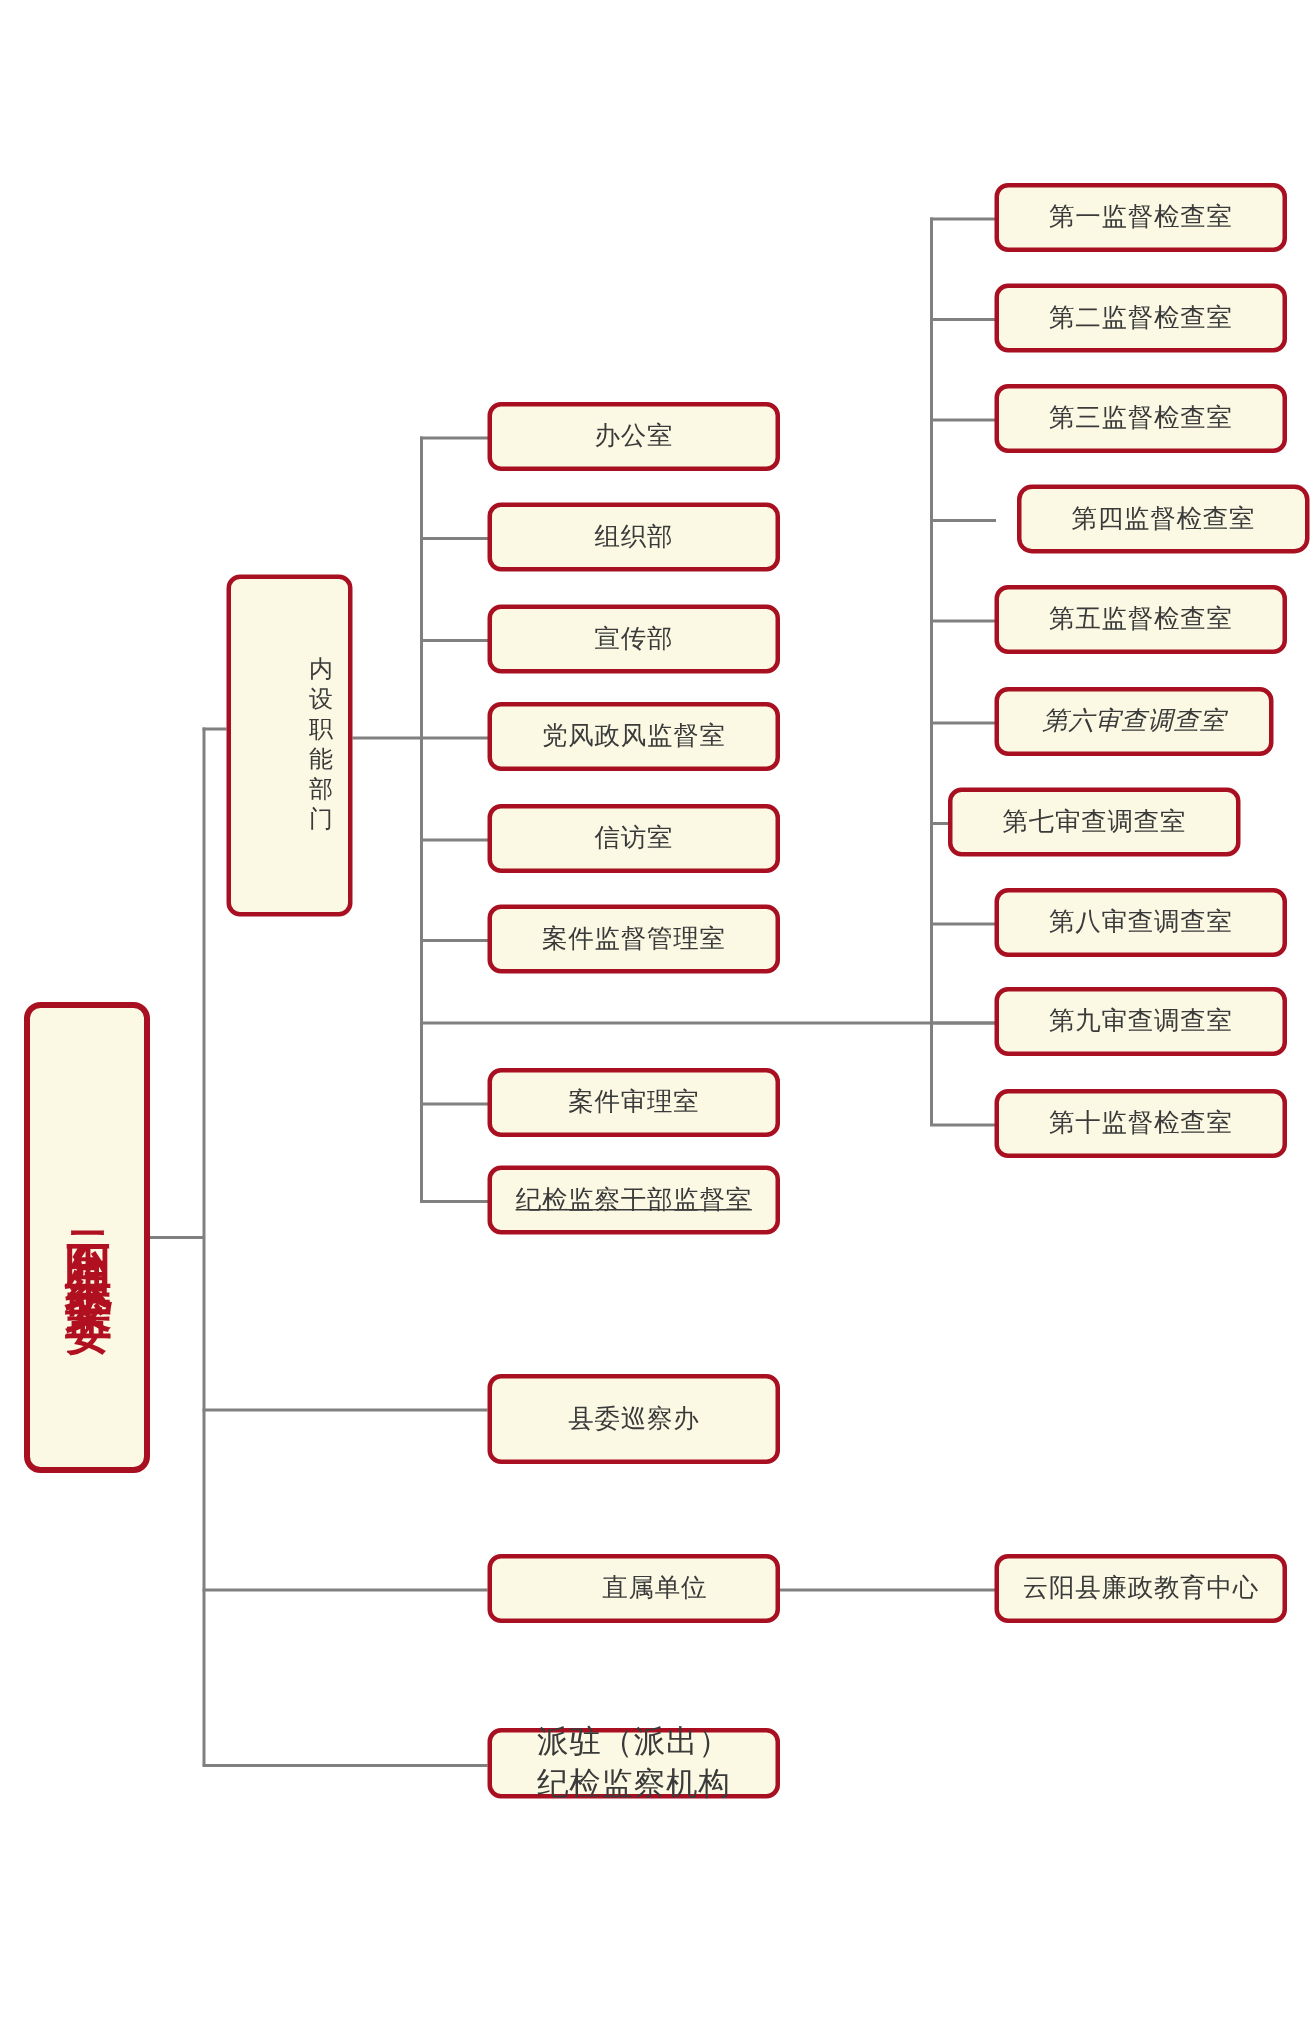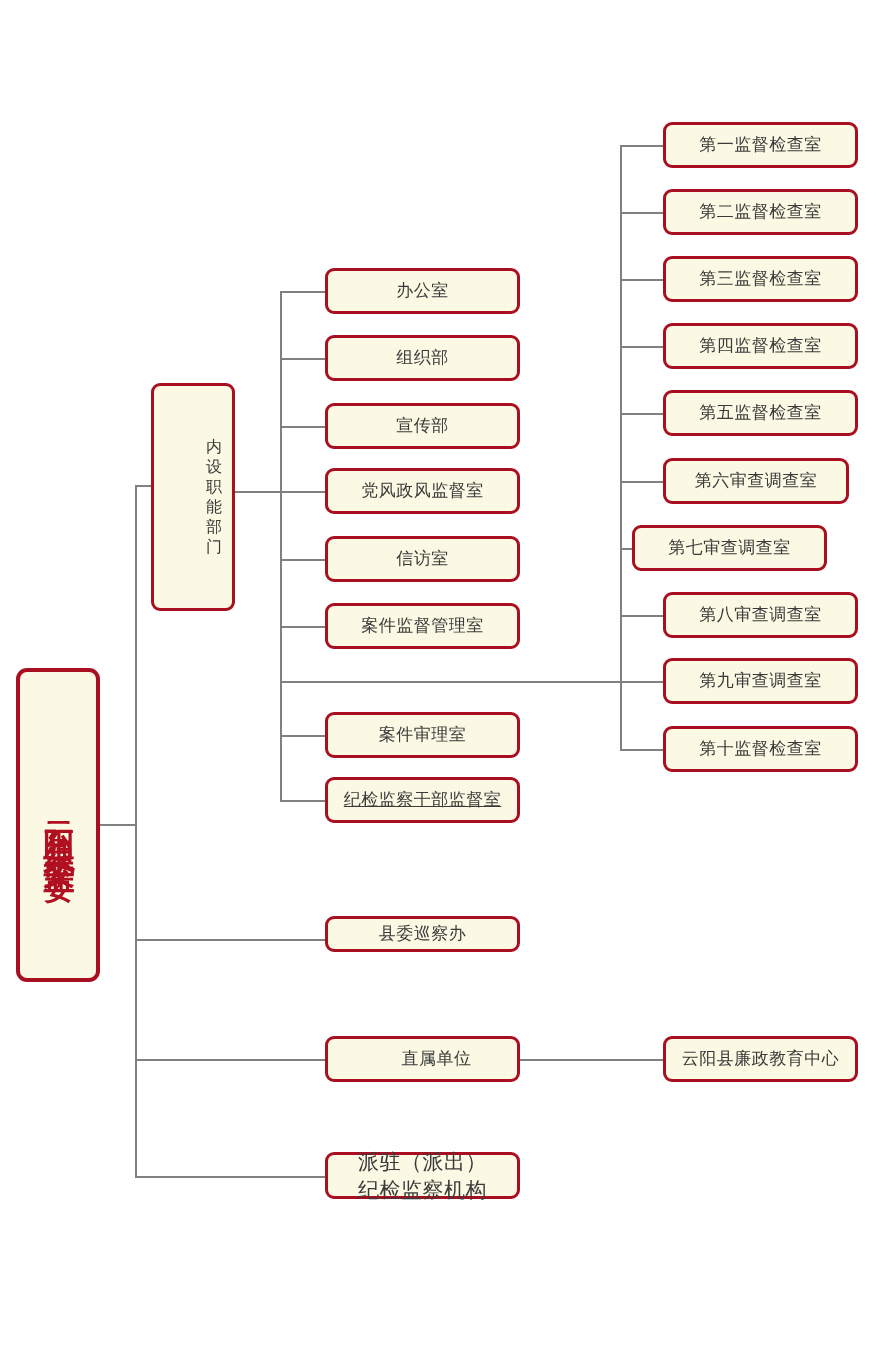--- a/index.html
+++ b/index.html
@@ -121,28 +121,28 @@
   <div class="node" style="left:325px; top:468px; width:195px; height:46px;">党风政风监督室</div>
   <div class="node" style="left:325px; top:403px; width:195px; height:46px;">宣传部</div>
   <div class="node" style="left:325px; top:536px; width:195px; height:46px;">信访室</div>
   <div class="node" style="left:325px; top:603px; width:195px; height:46px;">案件监督管理室</div>
   <div class="node" style="left:325px; top:712px; width:195px; height:46px;">案件审理室</div>
   <div class="node" style="left:325px; top:777px; width:195px; height:46px;text-decoration:underline;">纪检监察干部监督室</div>
 
   <div class="node" style="left:663px; top:122px; width:195px; height:46px;">第一监督检查室</div>
   <div class="node" style="left:663px; top:189px; width:195px; height:46px;">第二监督检查室</div>
   <div class="node" style="left:663px; top:256px; width:195px; height:46px;">第三监督检查室</div>
-  <div class="node" style="left:663px; top:323px; width:195px; height:46px;">第四监督检查室</div>
+  <div class="node" style="left:678px; top:323px; width:195px; height:46px;border-radius:10px;">第四监督检查室</div>
   <div class="node" style="left:663px; top:390px; width:195px; height:46px;">第五监督检查室</div>
-  <div class="node" style="left:663px; top:458px; width:186px; height:46px;">第六审查调查室</div>
+  <div class="node" style="left:663px; top:458px; width:186px; height:46px;font-style:italic;">第六审查调查室</div>
   <div class="node" style="left:632px; top:525px; width:195px; height:46px;">第七审查调查室</div>
   <div class="node" style="left:663px; top:592px; width:195px; height:46px;">第八审查调查室</div>
   <div class="node" style="left:663px; top:658px; width:195px; height:46px;">第九审查调查室</div>
   <div class="node" style="left:663px; top:726px; width:195px; height:46px;">第十监督检查室</div>
 
-  <div class="node" style="left:325px; top:916px; width:195px; height:36px;">县委巡察办</div>
+  <div class="node" style="left:325px; top:916px; width:195px; height:60px;">县委巡察办</div>
   <div class="node" style="left:325px; top:1036px; width:195px; height:46px;padding-left:28px;">直属单位</div>
   <div class="node two-line" style="left:325px; top:1152px; width:195px; height:47px;">派驻（派出）
 纪检监察机构</div>
 
   <div class="node" style="left:663px; top:1036px; width:195px; height:46px;">云阳县廉政教育中心</div>
 
 </div>
 
 </body></html>

